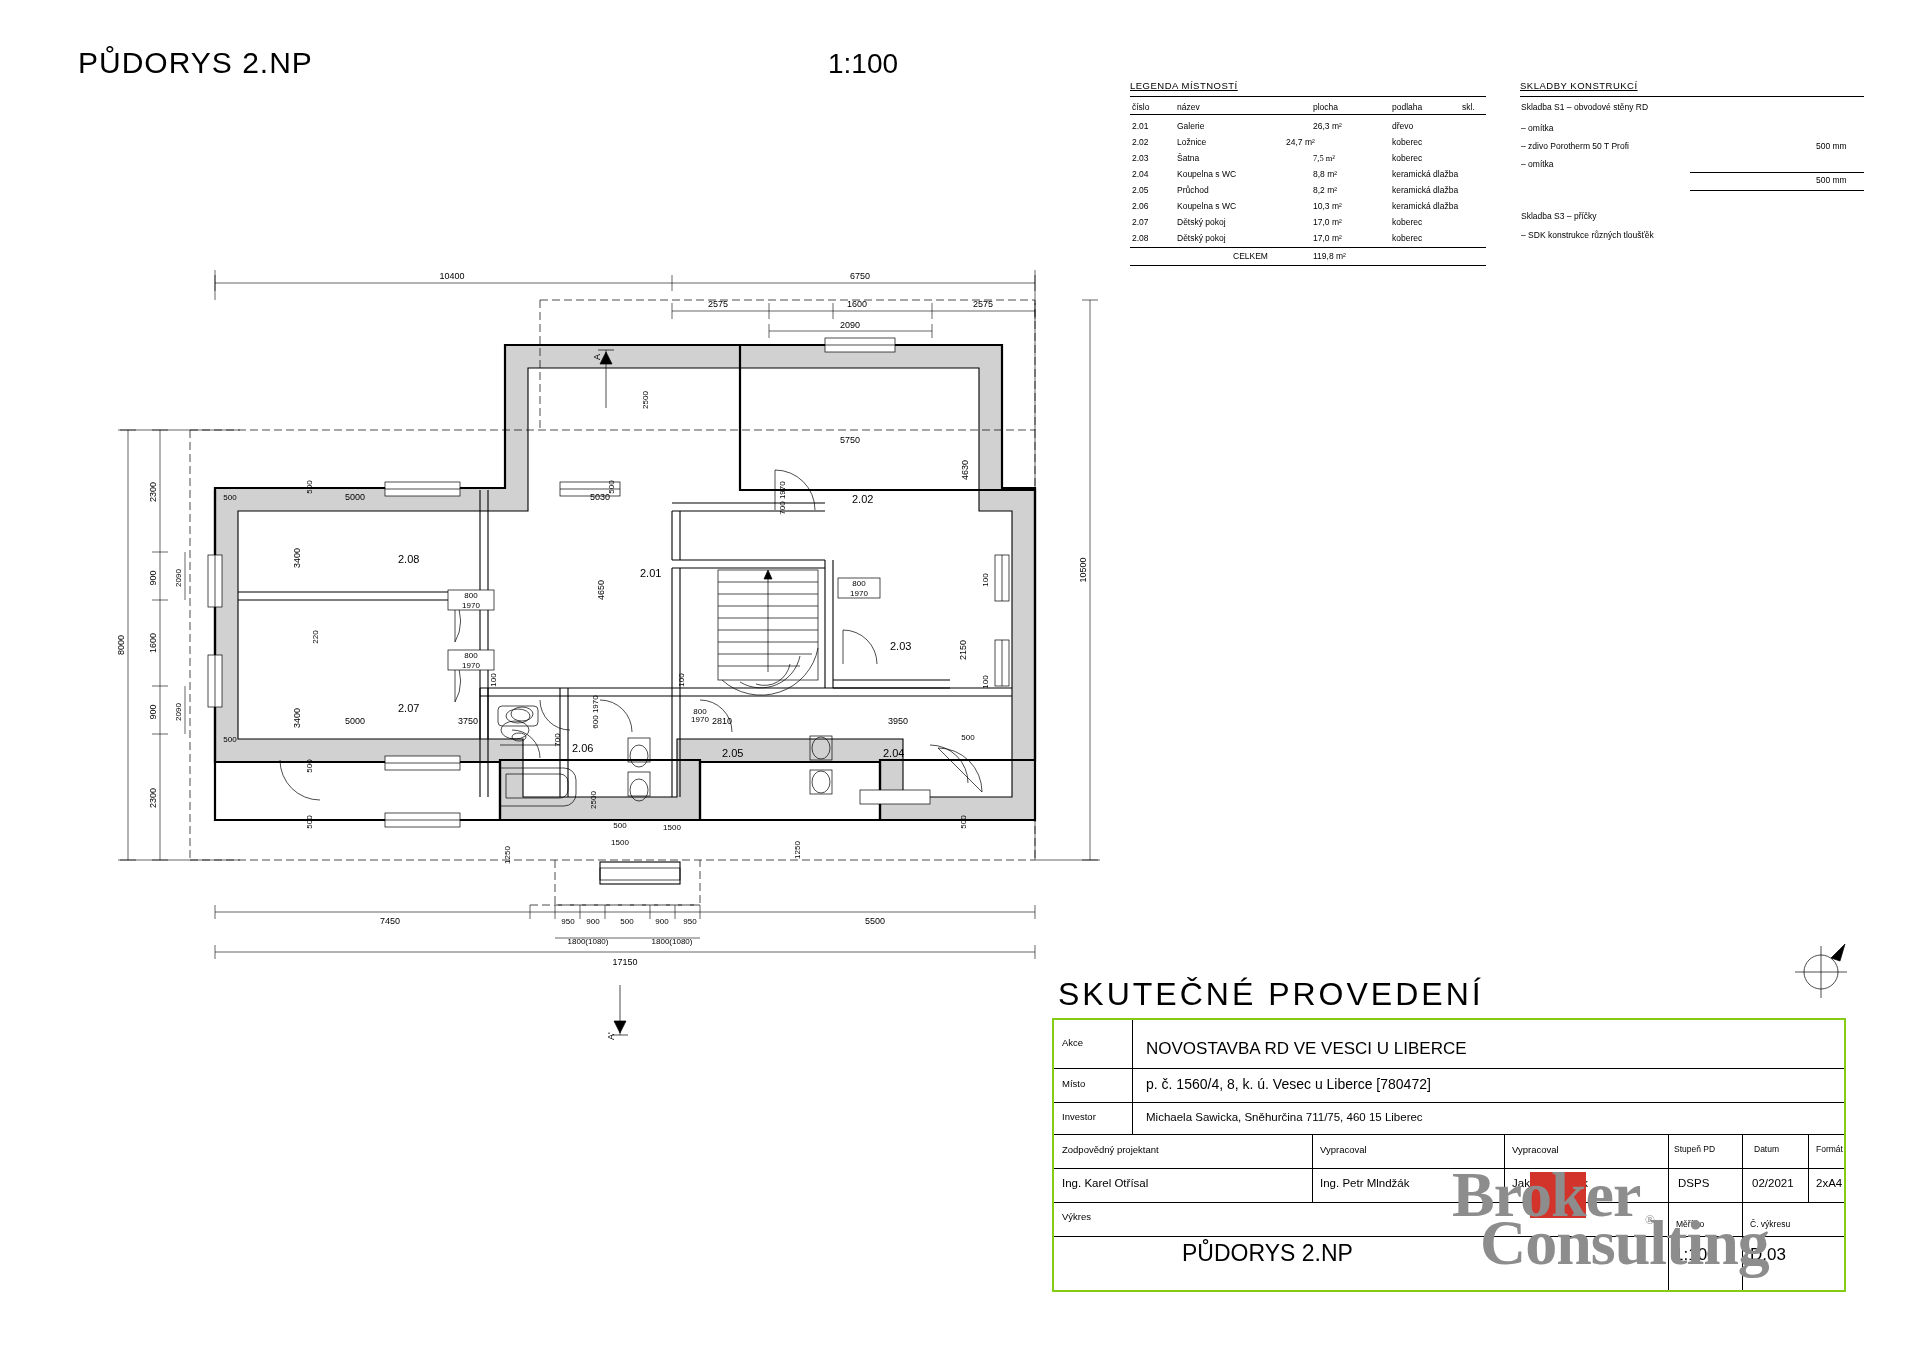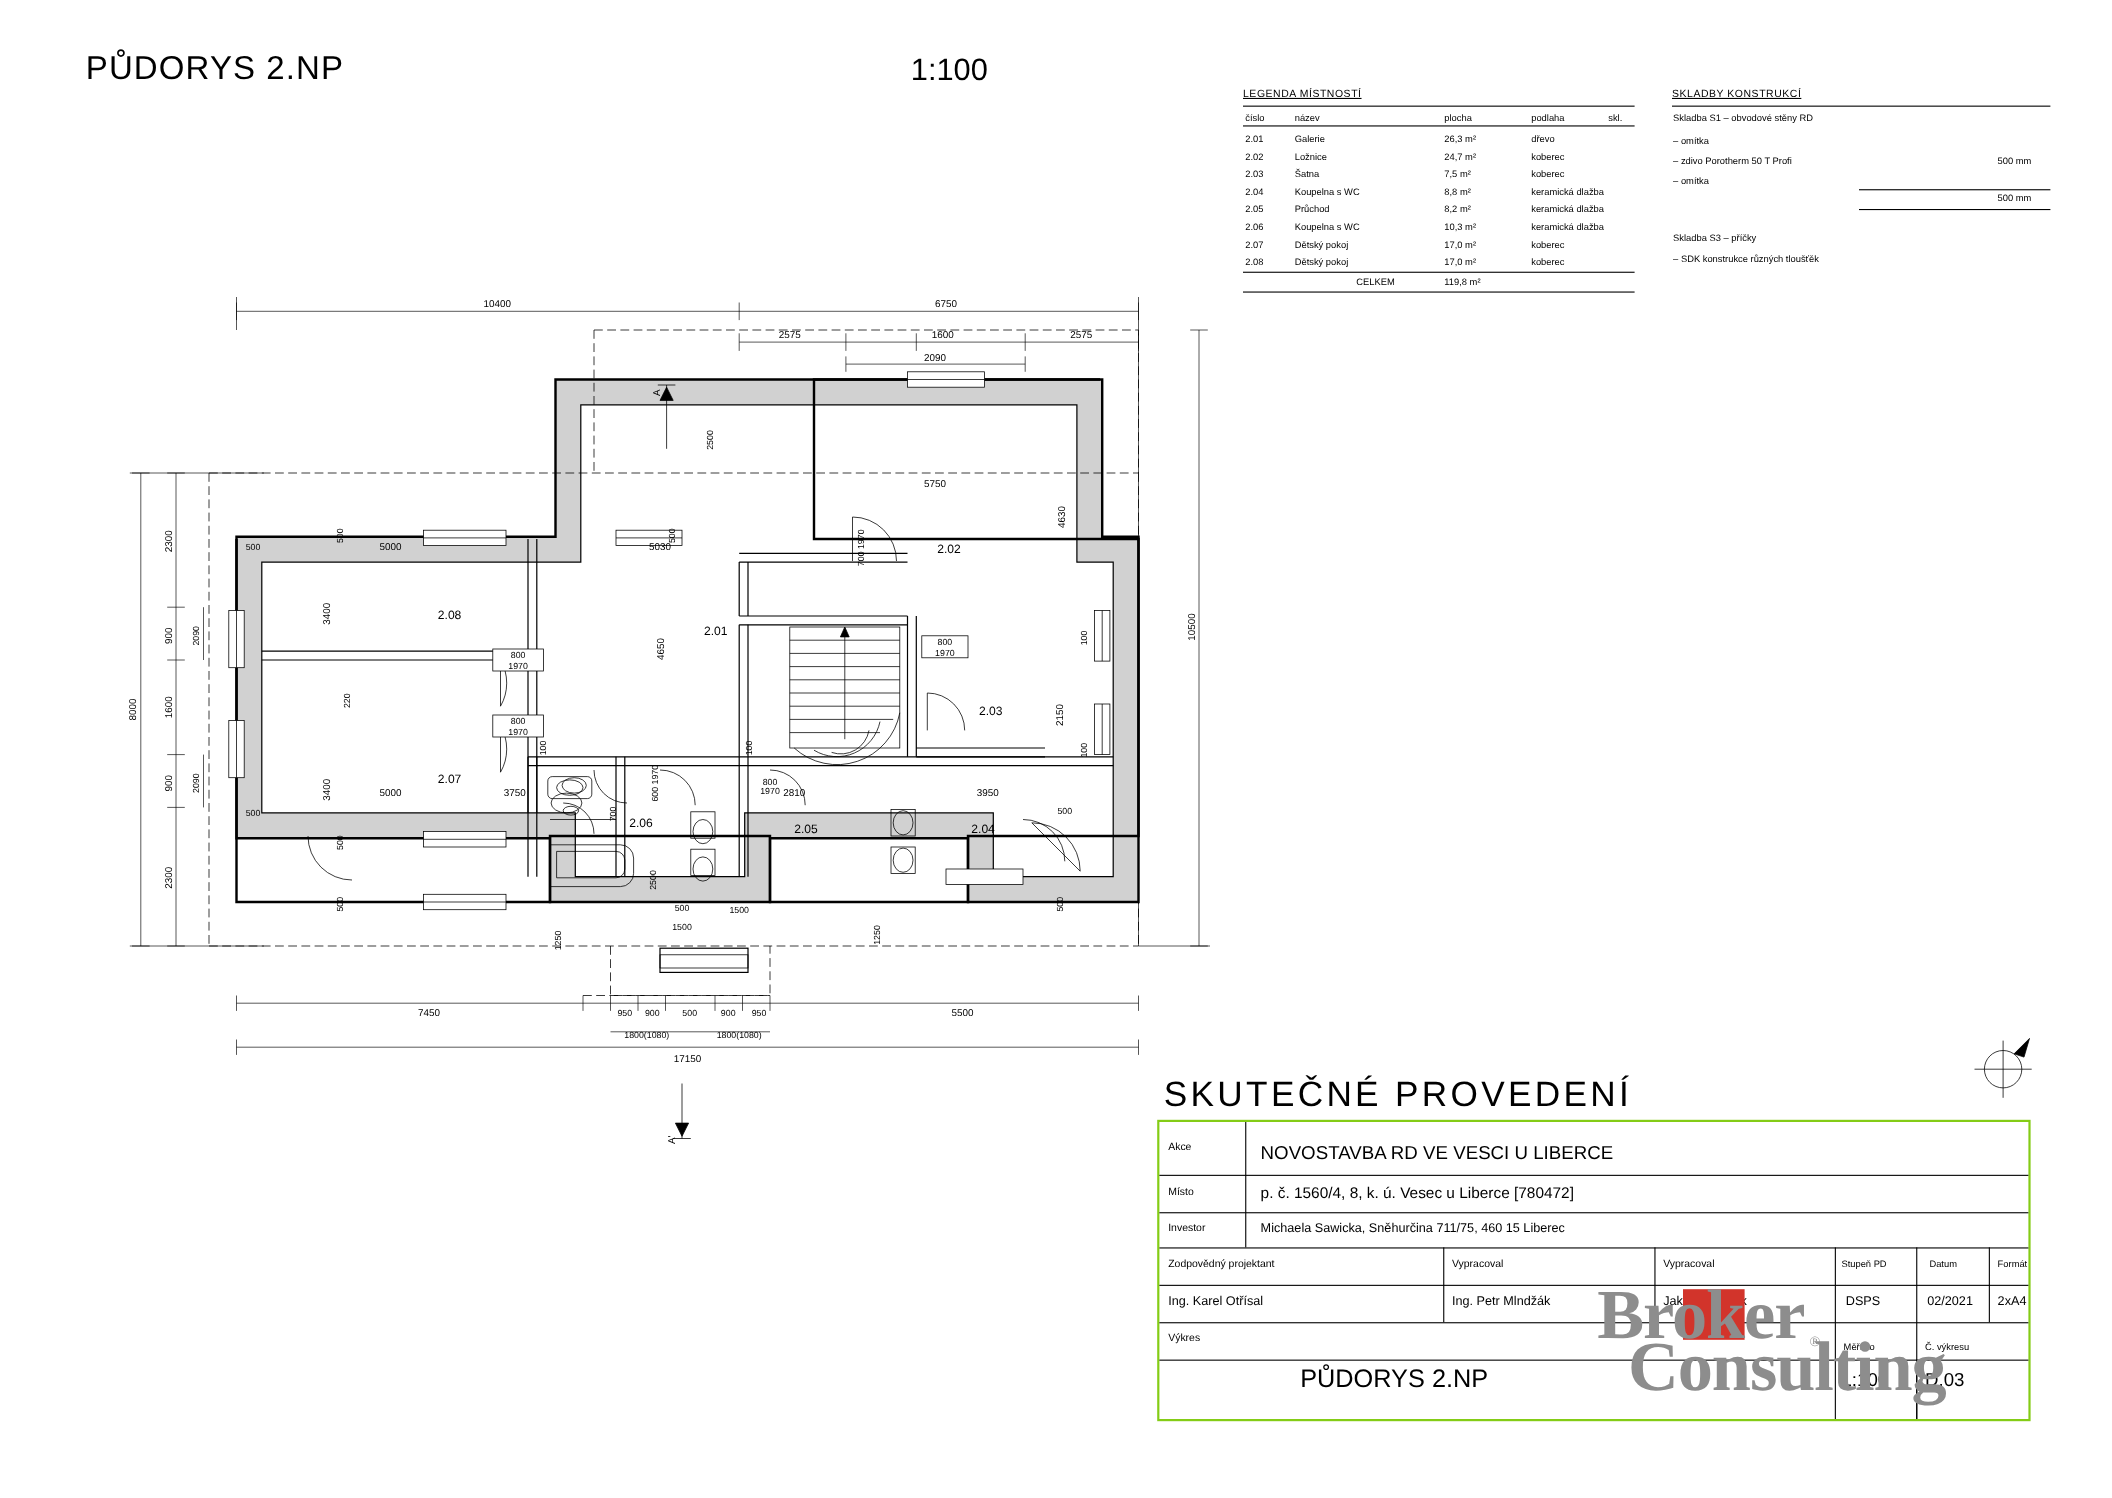--- a/index.html
+++ b/index.html
@@ -63,26 +63,26 @@
     <div class="t lgd" style="left:1462px;top:103px;">skl.</div>
     <div class="hr" style="left:1130px;top:114px;width:356px;"></div>
 
     <div class="t lgd" style="left:1132px;top:122px;">2.01</div>
     <div class="t lgd" style="left:1177px;top:122px;">Galerie</div>
     <div class="t lgd" style="left:1313px;top:122px;">26,3 m²</div>
     <div class="t lgd" style="left:1392px;top:122px;">dřevo</div>
 
     <div class="t lgd" style="left:1132px;top:138px;">2.02</div>
     <div class="t lgd" style="left:1177px;top:138px;">Ložnice</div>
-    <div class="t lgd" style="left:1313px;top:138px;">24,7 m²</div>
+    <div class="t lgd" style="left:1286px;top:138px;">24,7 m²</div>
     <div class="t lgd" style="left:1392px;top:138px;">koberec</div>
 
     <div class="t lgd" style="left:1132px;top:154px;">2.03</div>
     <div class="t lgd" style="left:1177px;top:154px;">Šatna</div>
-    <div class="t lgd" style="left:1313px;top:154px;">7,5 m²</div>
+    <div class="t lgd" style="left:1313px;top:154px;font-family:Liberation Serif, serif;">7,5 m²</div>
     <div class="t lgd" style="left:1392px;top:154px;">koberec</div>
 
     <div class="t lgd" style="left:1132px;top:170px;">2.04</div>
     <div class="t lgd" style="left:1177px;top:170px;">Koupelna s WC</div>
     <div class="t lgd" style="left:1313px;top:170px;">8,8 m²</div>
     <div class="t lgd" style="left:1392px;top:170px;">keramická dlažba</div>
 
     <div class="t lgd" style="left:1132px;top:186px;">2.05</div>
     <div class="t lgd" style="left:1177px;top:186px;">Průchod</div>
     <div class="t lgd" style="left:1313px;top:186px;">8,2 m²</div>

